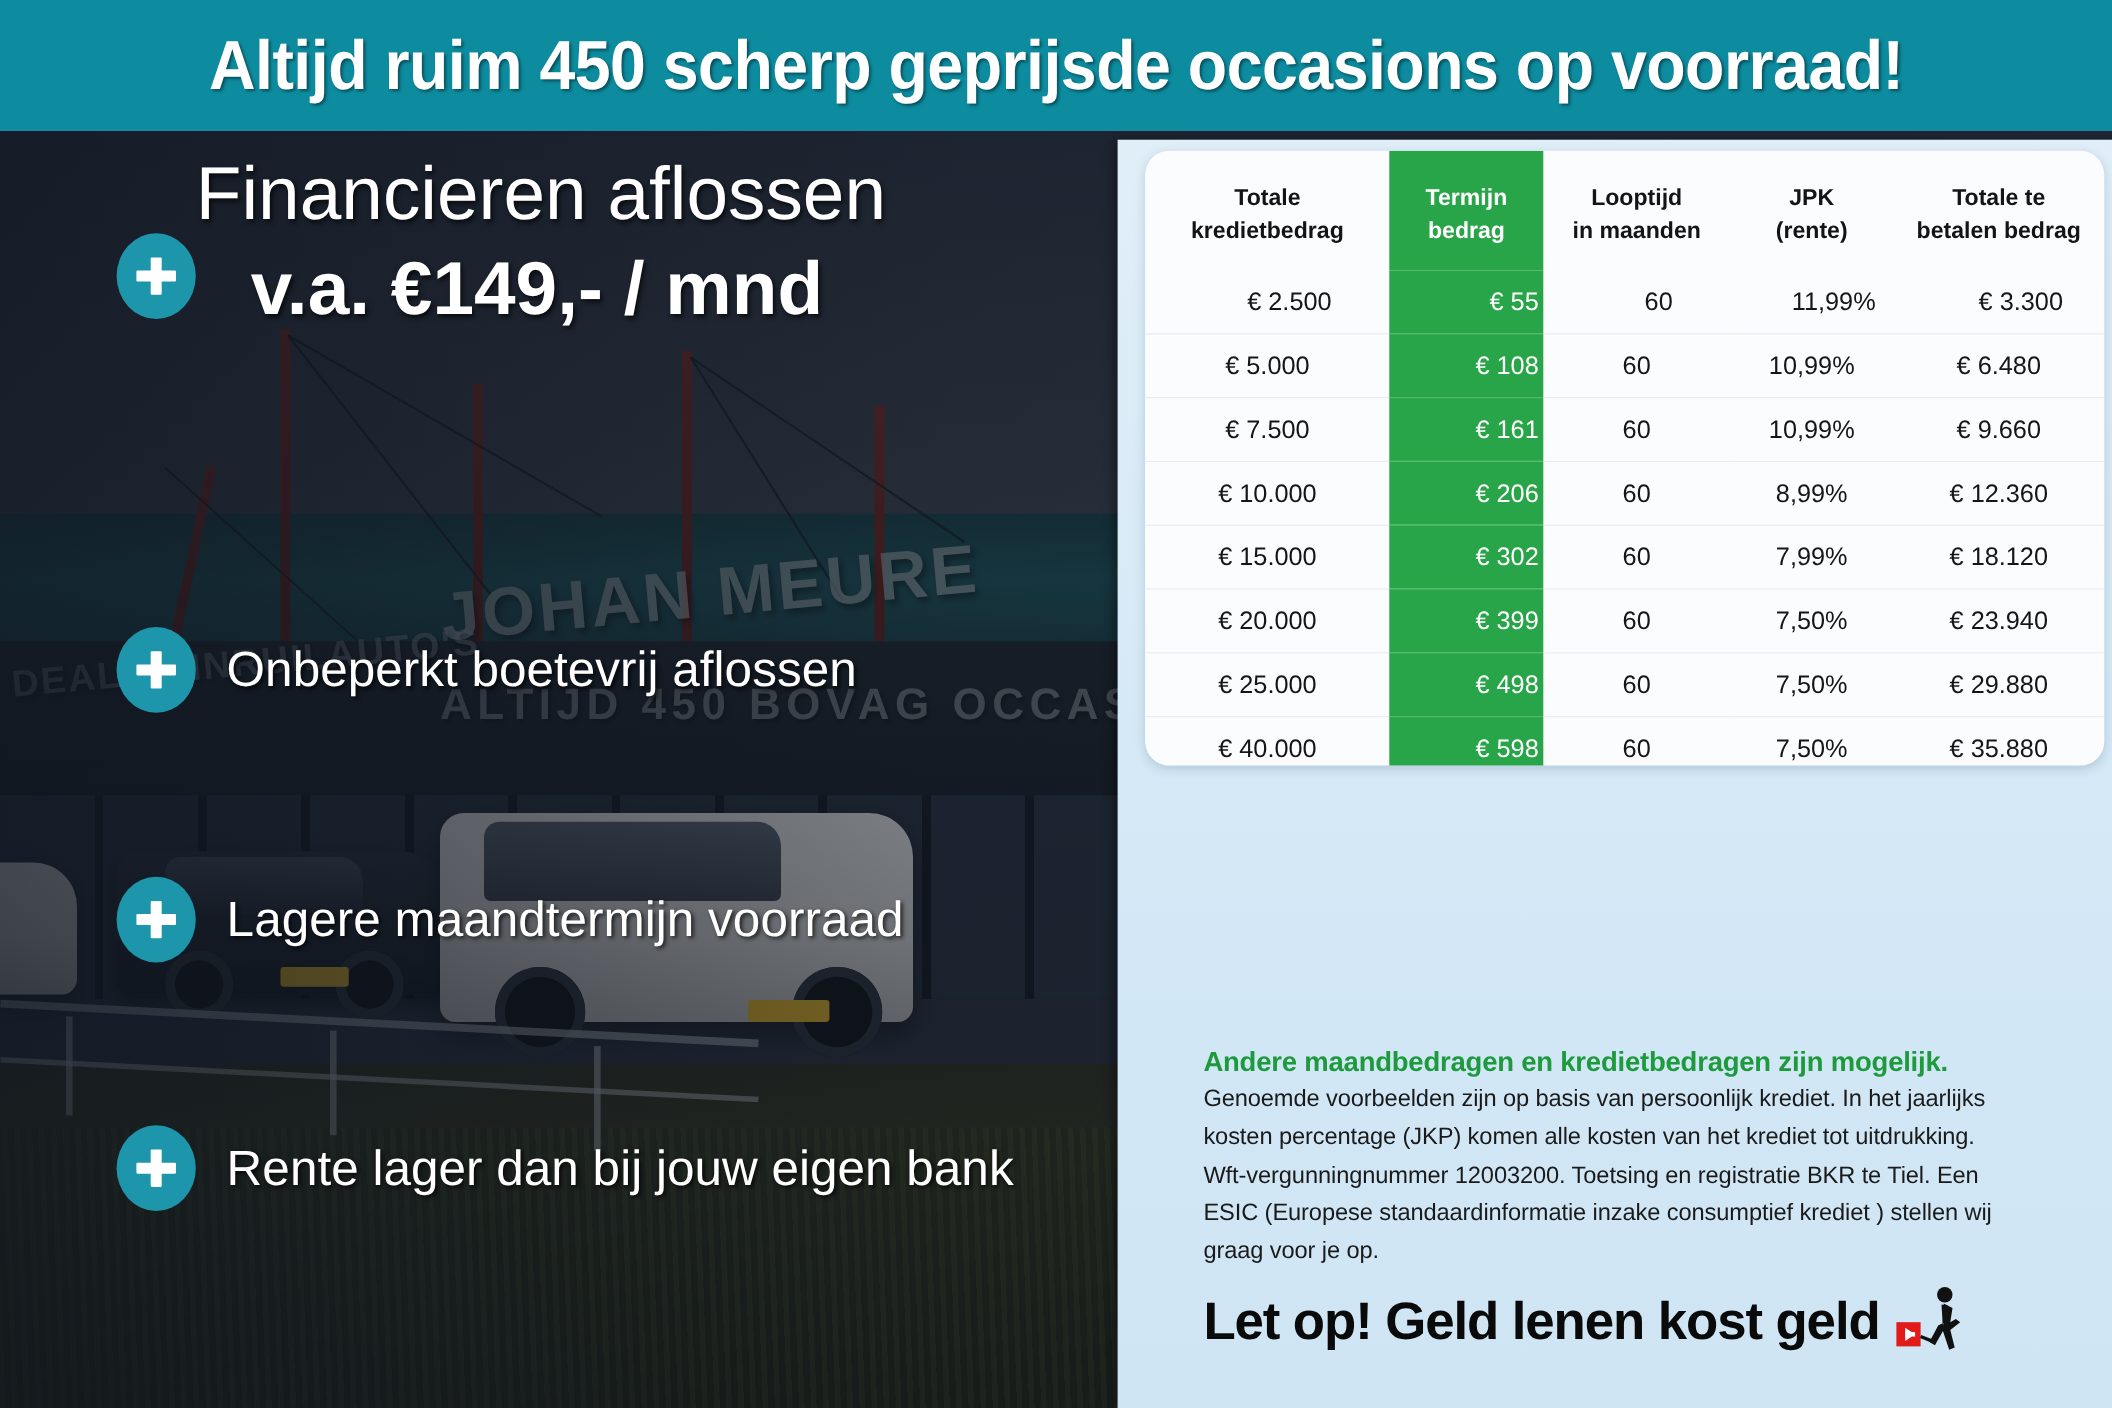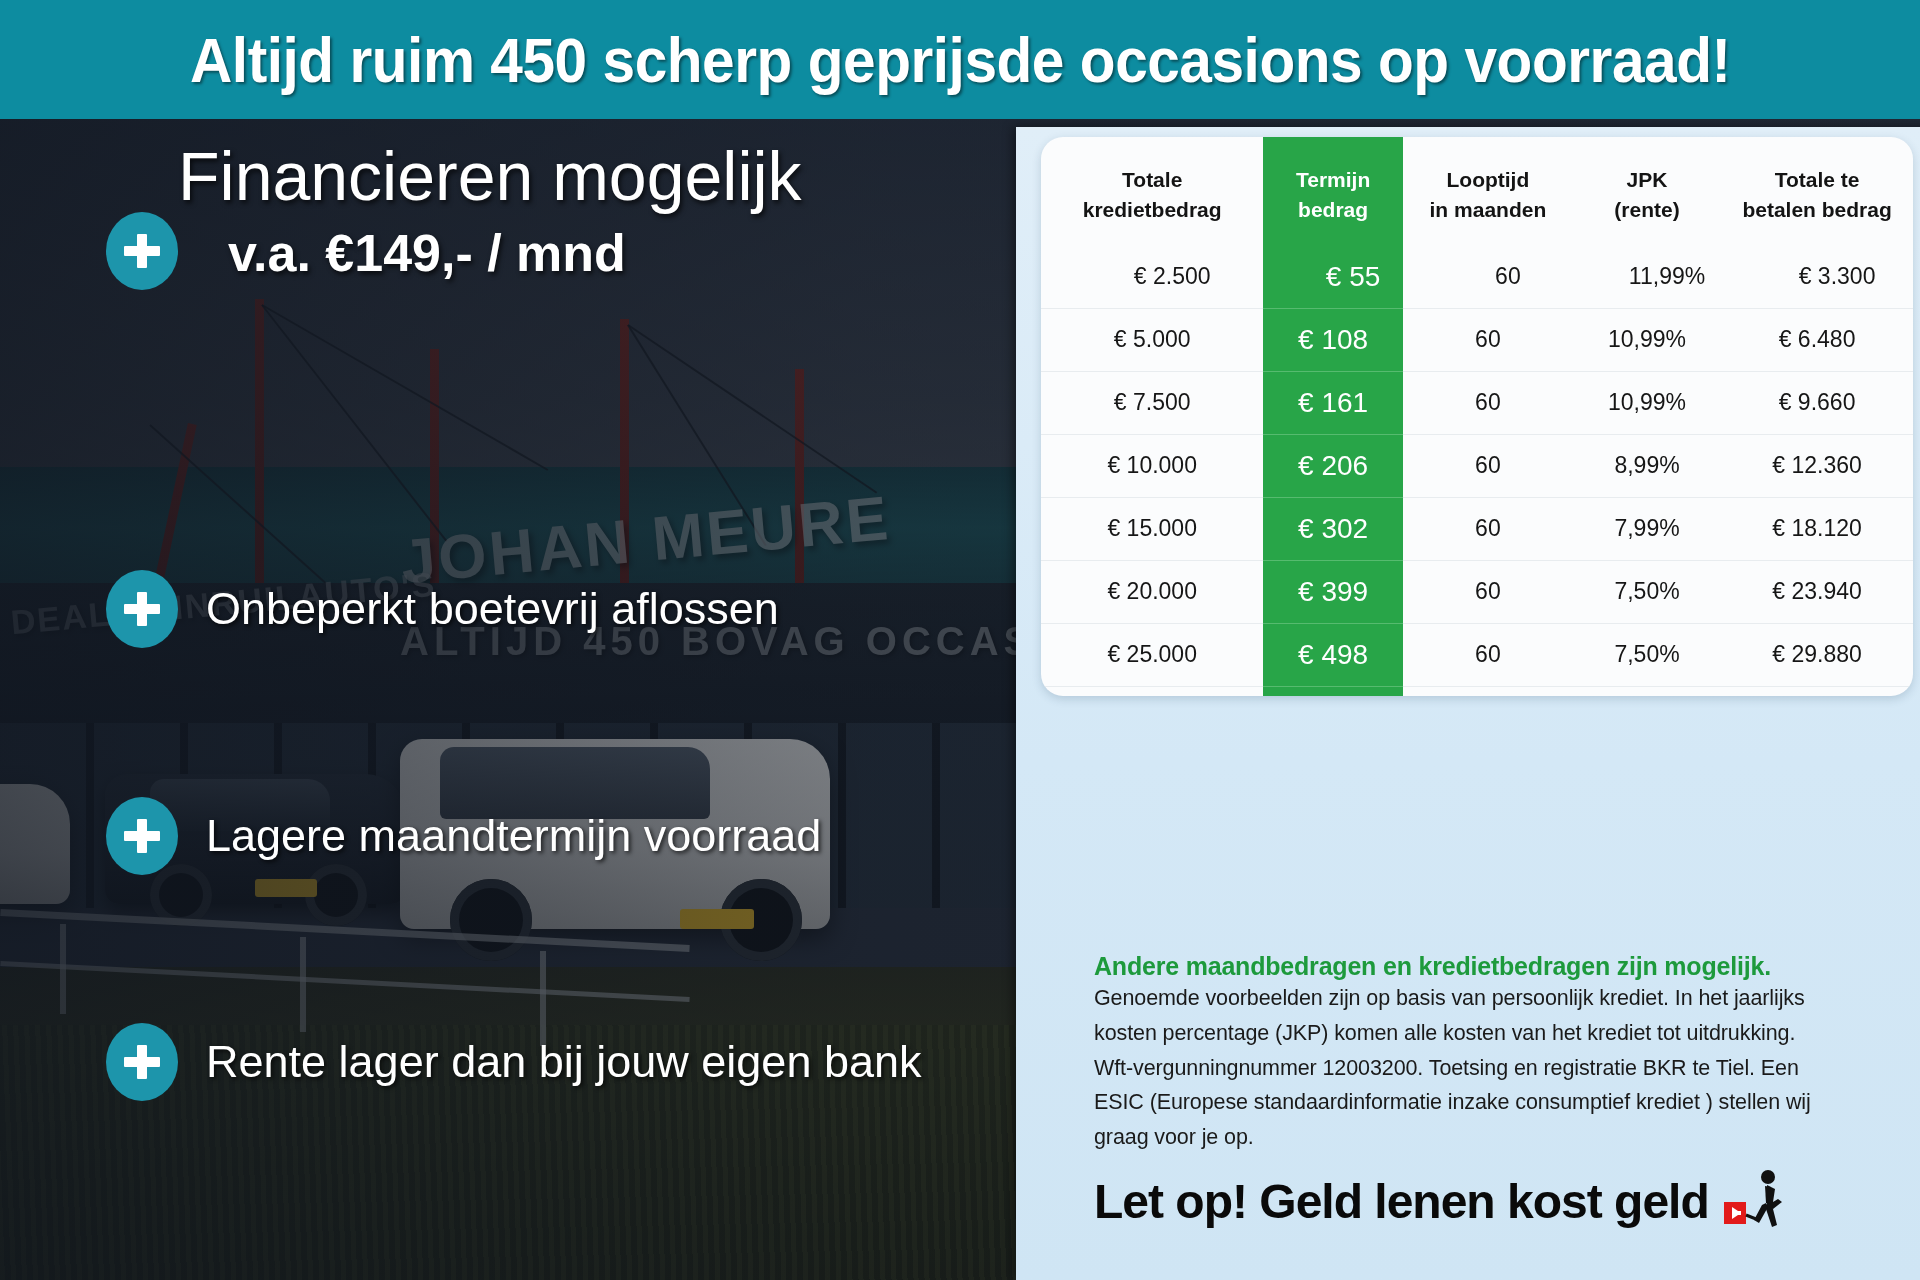--- a/index.html
+++ b/index.html
@@ -184,21 +184,21 @@
   }
 
   .headline-block { position:absolute; left:78px; top:18px; width:950px; }
   .headline-1 {
     position:absolute; left:100px; top:0;
     color:#ffffff; font-size:68px; white-space:nowrap;
     text-shadow:2px 3px 5px rgba(0,0,0,.7);
   }
   .headline-2 {
     position:absolute; left:150px; top:86px;
-    color:#ffffff; font-size:52px; font-weight:bold; white-space:nowrap;
+    color:#ffffff; font-size:68px; font-weight:bold; white-space:nowrap;
     text-shadow:2px 3px 5px rgba(0,0,0,.7);
   }
 
   
   .panel {
     position:absolute; left:1016px; top:127px;
     width:920px; height:1153px;
     background:linear-gradient(#e0eef8 0%, #d4e8f6 55%, #cfe5f4 100%);
     z-index:25;
     box-shadow:-3px 0 10px rgba(0,0,0,.45);
@@ -235,21 +235,21 @@
     background:#28a548;
     color:#ffffff;
   }
   table.fin td {
     font-size:23px;
     color:#161616;
     text-align:center;
     padding:15px 4px;
     border-top:1px solid #e8ecef;
   }
-  table.fin td.hl { border-top:1px solid #56bb6f; font-size:28px; }
+  table.fin td.hl { border-top:1px solid #56bb6f; font-size:23px;text-align:right; }
   table.fin tbody tr:first-child td { border-top:none;padding-left:44px; }
 
   .disclaim {
     position:absolute; left:78px; top:825px; width:745px;
   }
   .disclaim-head {
     color:#1d9a3c;
     font-size:25px;
     font-weight:bold;
     letter-spacing:-0.2px;
@@ -326,21 +326,21 @@
     <div class="railing" style="left:60px; top:805px; width:6px; height:90px;"></div>
     <div class="railing" style="left:300px; top:818px; width:6px; height:95px;"></div>
     <div class="railing" style="left:540px; top:832px; width:6px; height:95px;"></div>
 
     <div class="photo-scrim"></div>
   </div>
 
   <div class="bullets">
 
     <div class="headline-block">
-      <div class="headline-1">Financieren mogelijk</div>
+      <div class="headline-1">Financieren aflossen</div>
       <div class="headline-2">v.a. €149,- / mnd</div>
     </div>
 
     <div class="bullet" style="left:106px; top:93px;">
       <div class="plus"></div>
     </div>
 
     <div class="bullet" style="left:106px; top:451px;">
       <div class="plus"></div>
       <div class="bullet-text">Onbeperkt boetevrij aflossen</div>

